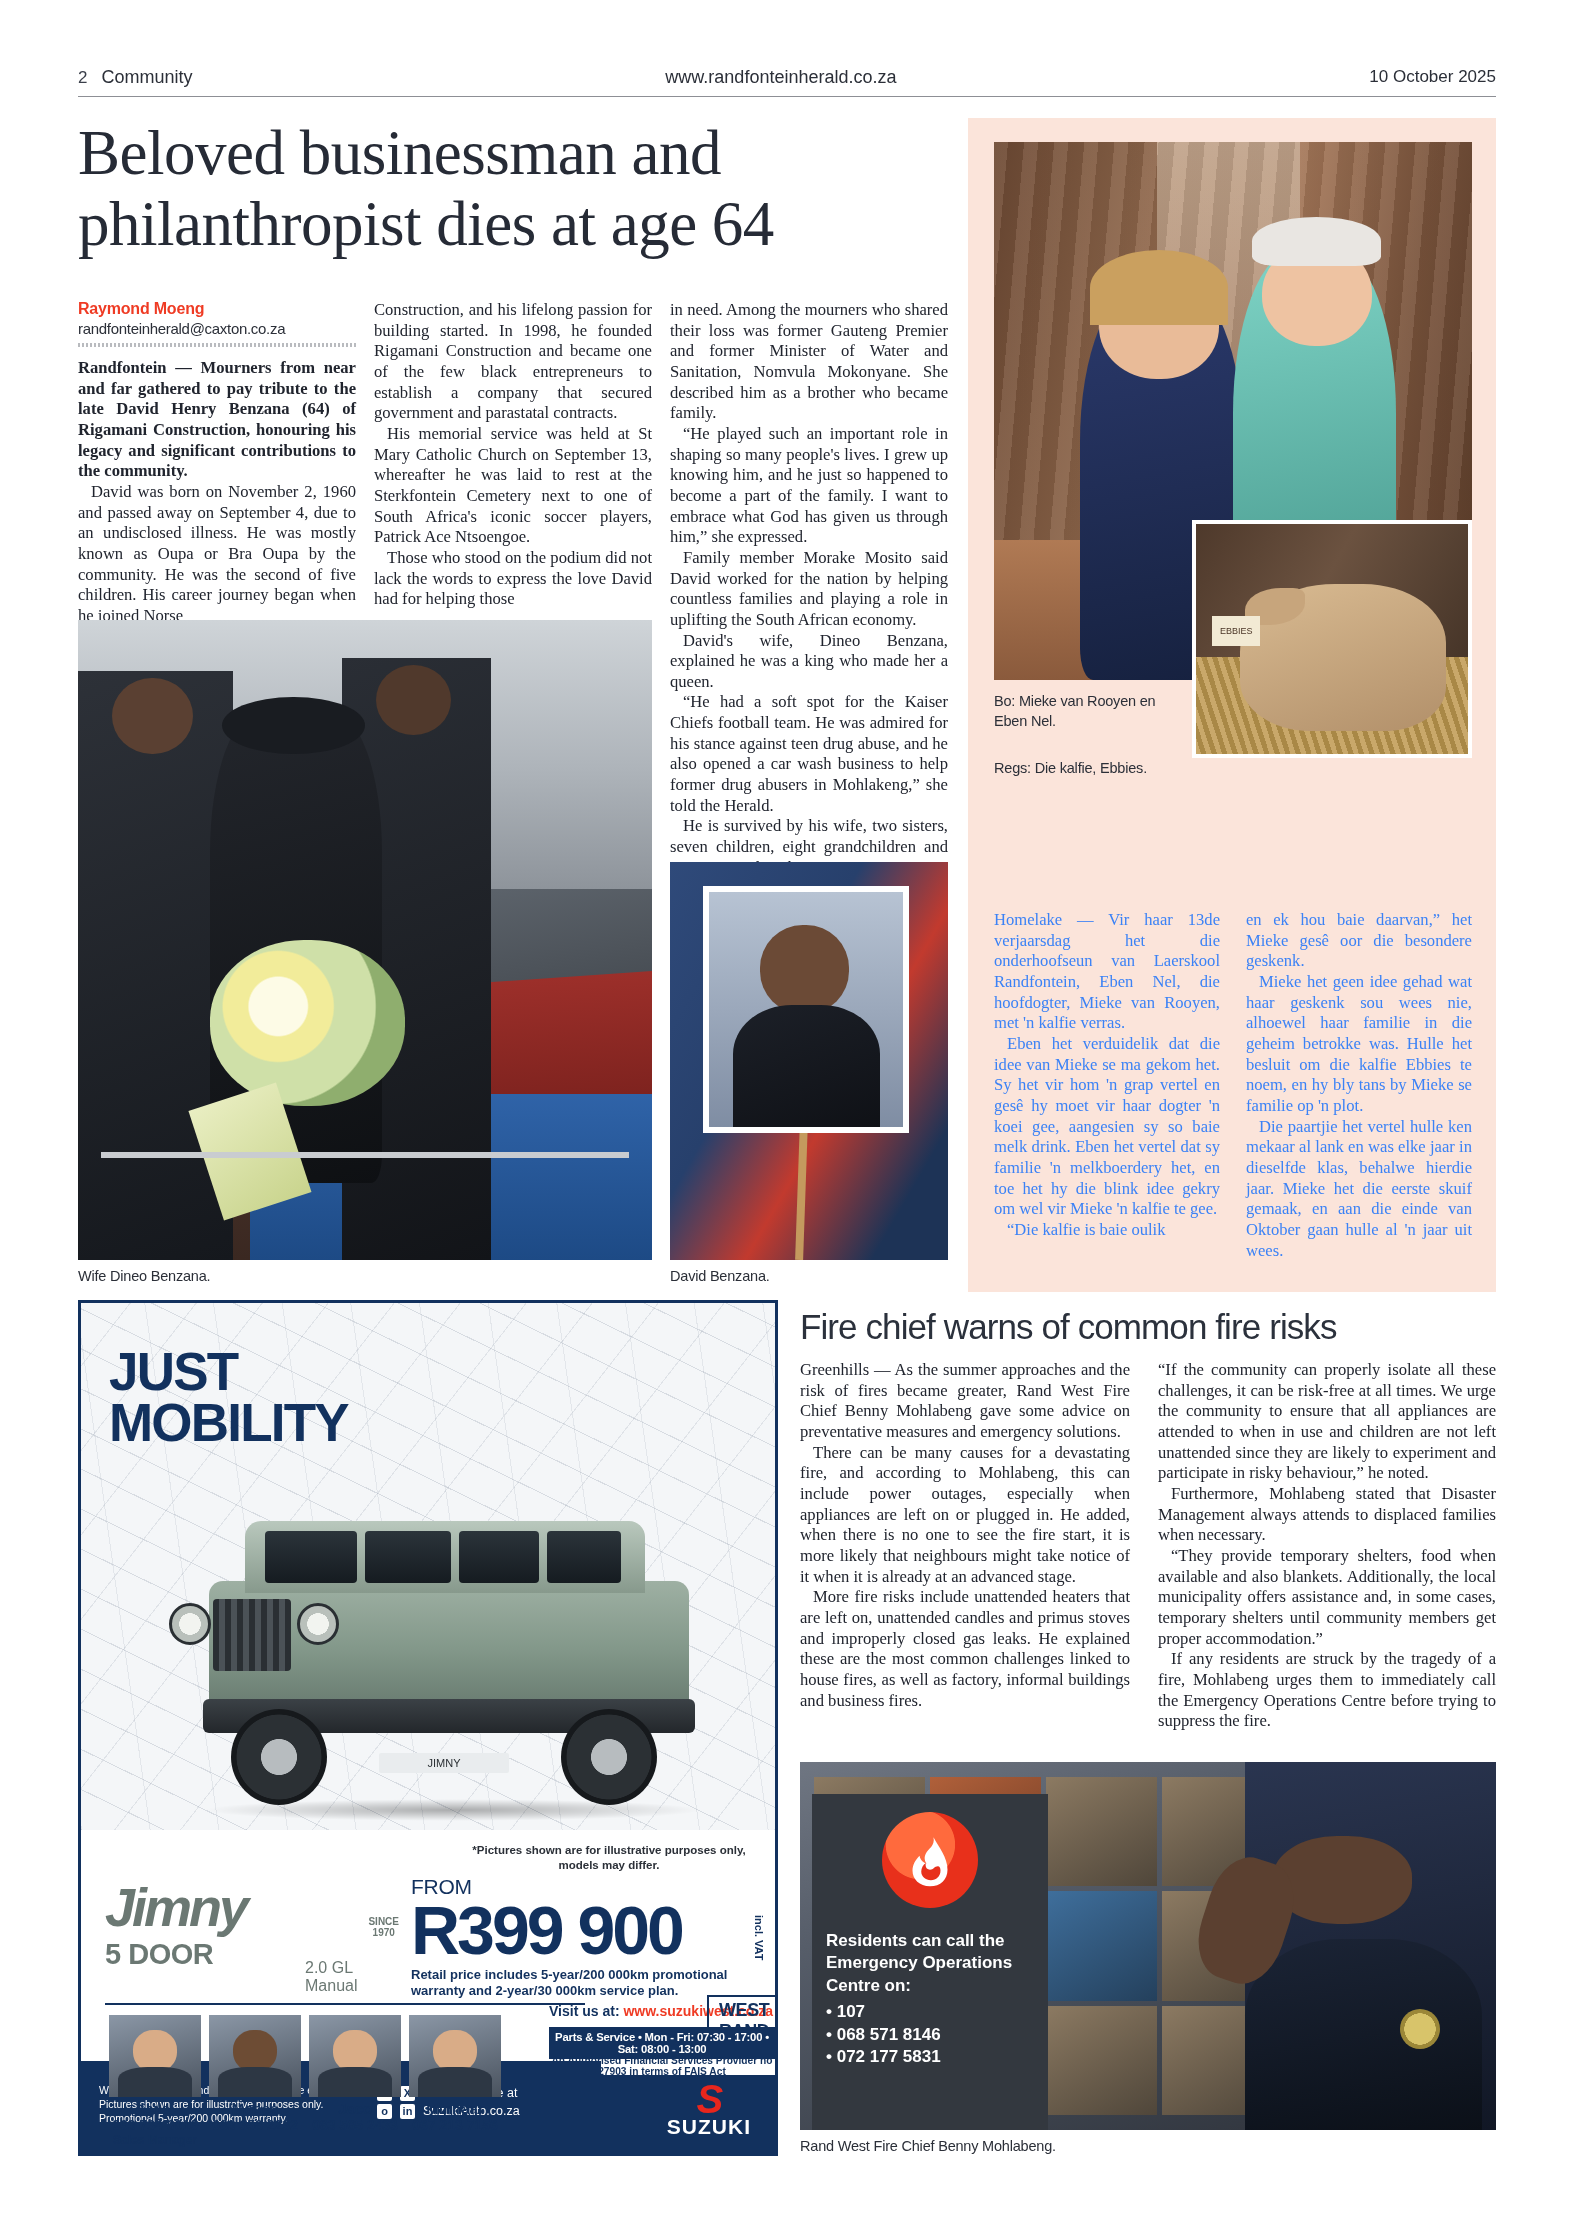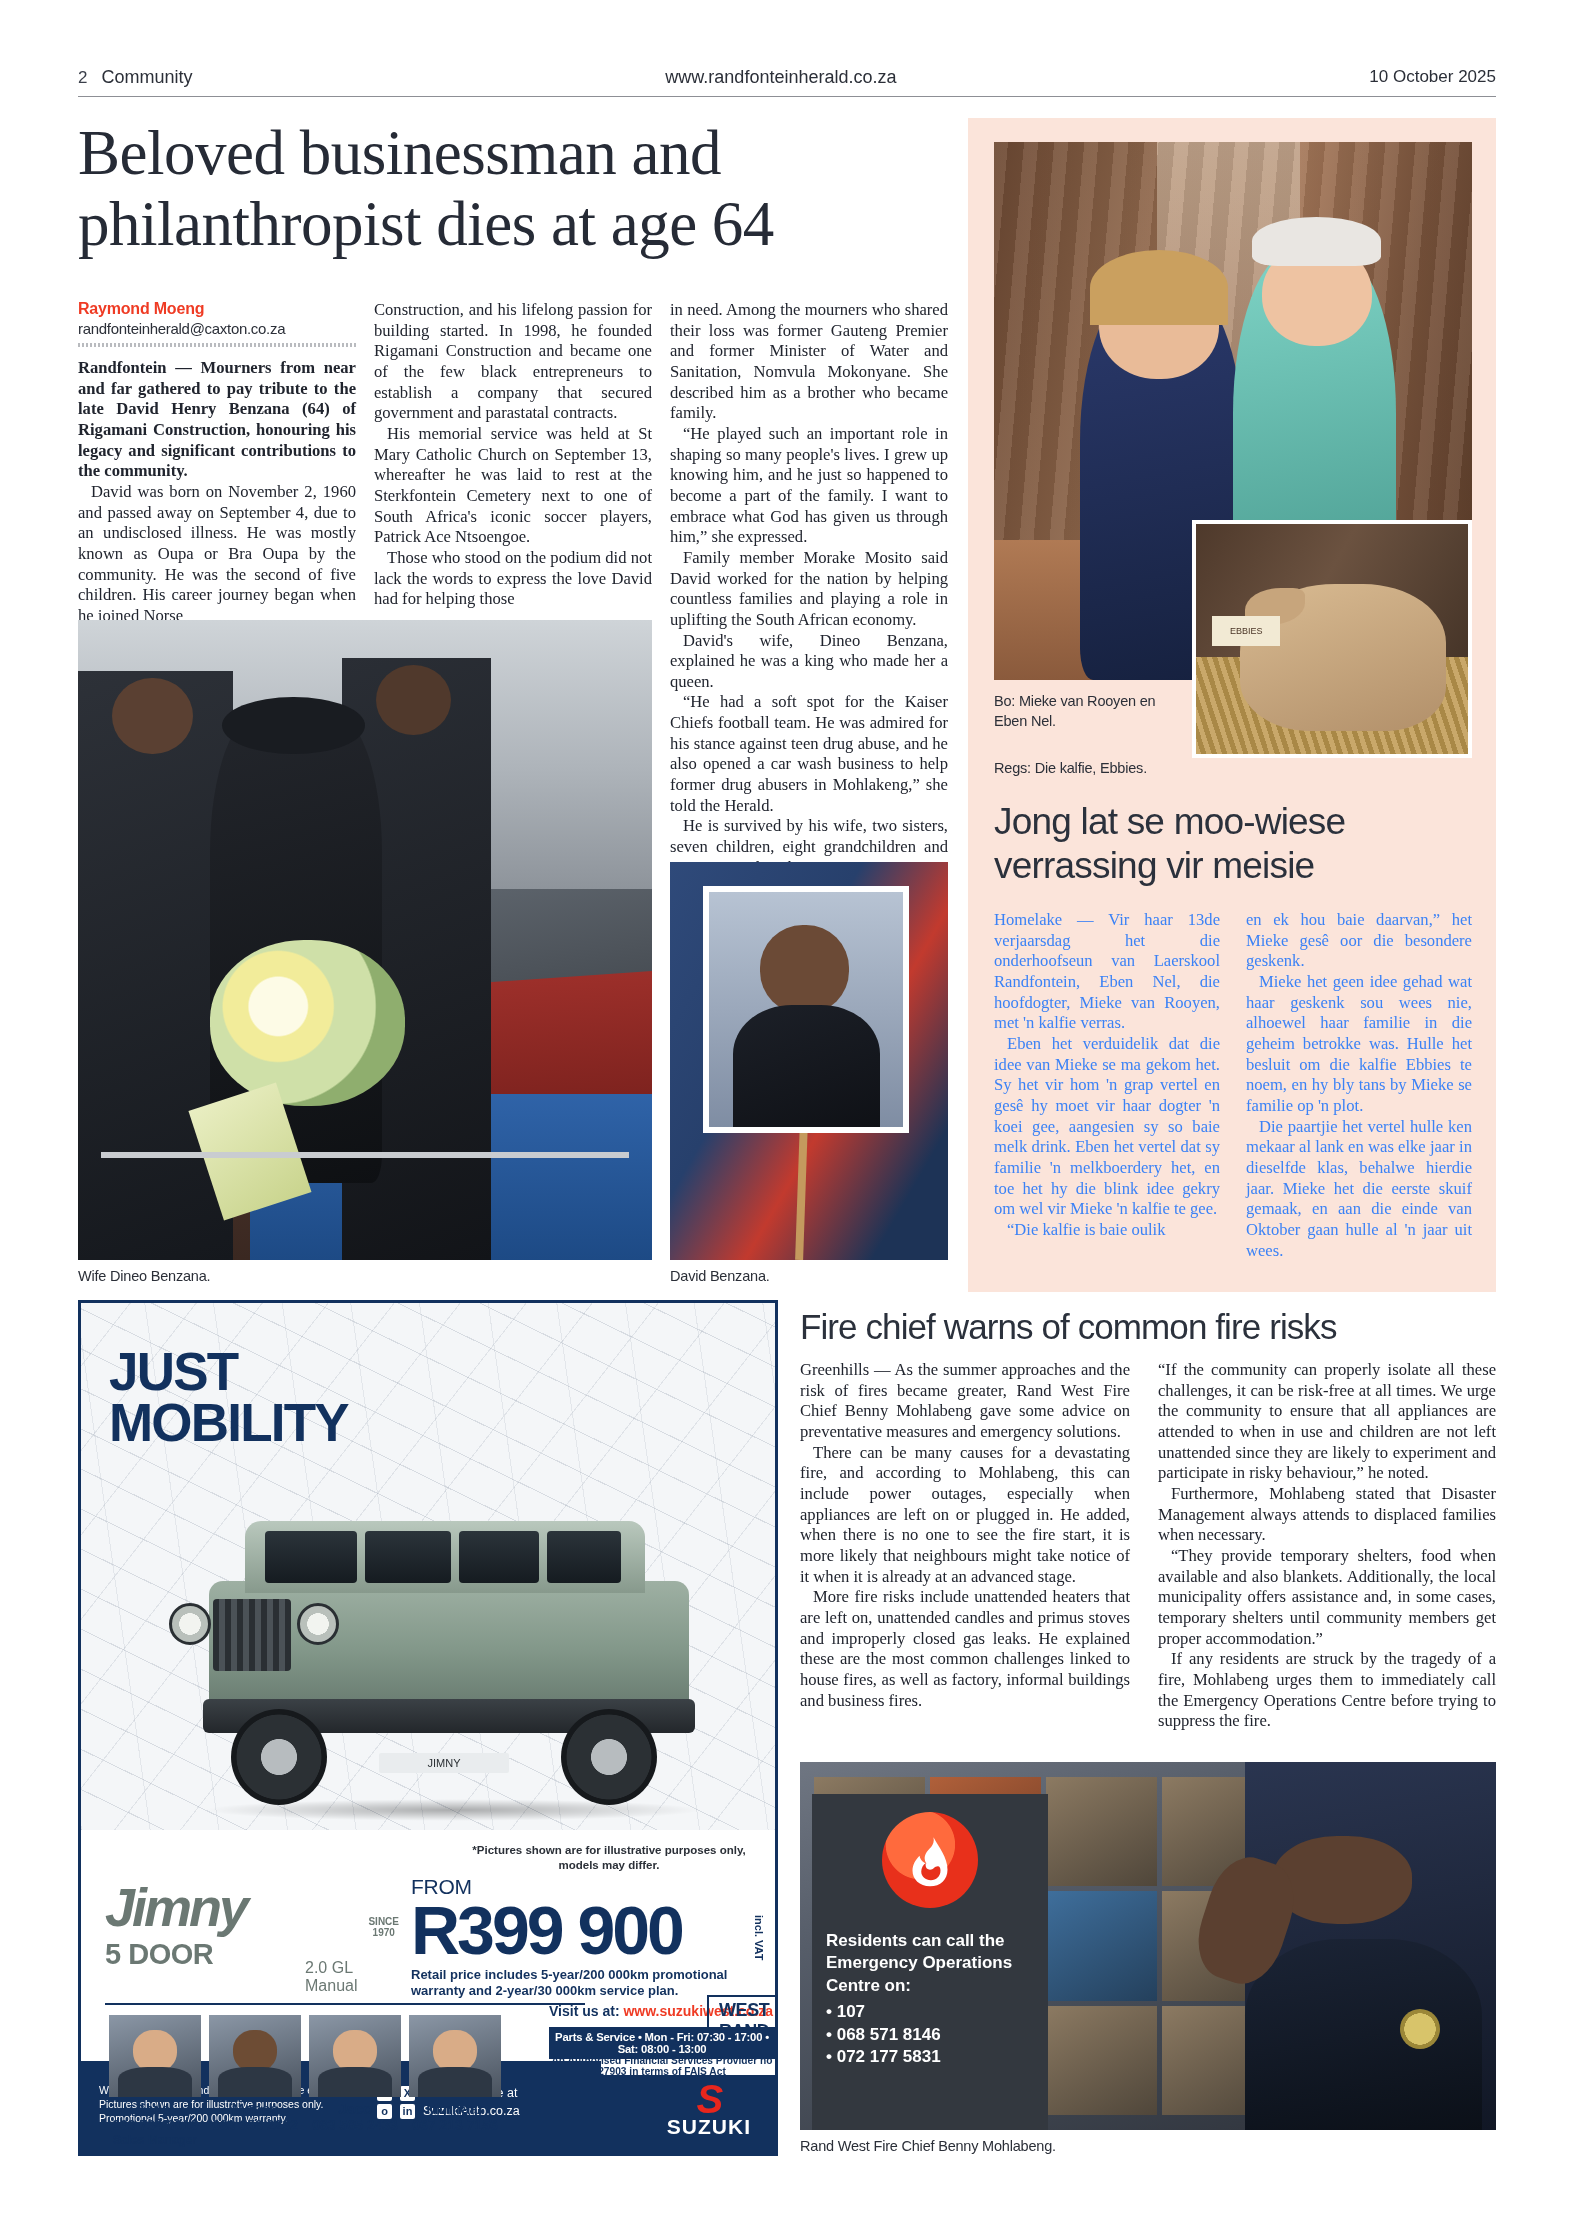--- a/index.html
+++ b/index.html
@@ -150,21 +150,21 @@
   #afr-photo2 { position: absolute; left: 1192px; top: 520px; width: 280px; height: 238px;
     background: #5d4434; border: 4px solid #ffffff; overflow: hidden; }
   .c-back { position: absolute; inset: 0;
     background: linear-gradient(120deg,#4e392b,#6b5240 40%,#3b2c21); }
   .c-straw { position: absolute; left: 0; bottom: 0; width: 100%; height: 42%;
     background: repeating-linear-gradient(72deg,#c9a86a 0 5px,#a98846 5px 10px); }
   .c-calf { position: absolute; left: 16%; top: 26%; width: 76%; height: 64%;
     background: linear-gradient(160deg,#d9bb92,#b2906a); border-radius: 46% 40% 30% 34%; }
   .c-ear { position: absolute; left: 18%; top: 28%; width: 22%; height: 16%;
     background: #c7a57c; border-radius: 60% 20% 60% 20%; }
-  .c-tag { position: absolute; left: 6%; top: 40%; width: 68px; height: 30px;
+  .c-tag { position: absolute; left: 6%; top: 40%; width: 48px; height: 30px;
     background: #f2ead4; font-family: "Liberation Sans", sans-serif;
     font-size: 9px; color: #4a3526; display: flex; align-items: center; justify-content: center; }
   #cap-bo { left: 994px; top: 692px; width: 180px; line-height: 1.35; }
   #cap-regs { left: 994px; top: 760px; width: 230px; }
 
   .afr-headline {
     position: absolute; left: 994px; top: 800px; width: 478px;
     font-family: "Liberation Sans", sans-serif; font-weight: 400;
     font-size: 37px; line-height: 1.2; color: #2b313c; letter-spacing: -0.8px;
   }
@@ -463,21 +463,20 @@
     <div class="c-back"></div>
     <div class="c-straw"></div>
     <div class="c-calf"></div>
     <div class="c-ear"></div>
     <div class="c-tag">EBBIES</div>
   </div>
 
   <div class="cap" id="cap-bo">Bo: Mieke van Rooyen en Eben Nel.</div>
   <div class="cap" id="cap-regs">Regs: Die kalfie, Ebbies.</div>
 
-  <h2 class="afr-headline">Jong lat se moo-wiese verrassing vir meisie</h2>
 
   <div class="afr-col" id="afr-col1">
     <p class="first">Homelake — Vir haar 13de verjaarsdag het die onderhoofseun van Laerskool Randfontein, Eben Nel, die hoofdogter, Mieke van Rooyen, met 'n kalfie verras.</p>
     <p>Eben het verduidelik dat die idee van Mieke se ma gekom het. Sy het vir hom 'n grap vertel en gesê hy moet vir haar dogter 'n koei gee, aangesien sy so baie melk drink. Eben het vertel dat sy familie 'n melkboerdery het, en toe het hy die blink idee gekry om wel vir Mieke 'n kalfie te gee.</p>
     <p>“Die kalfie is baie oulik</p>
   </div>
   <div class="afr-col" id="afr-col2">
     <p class="first">en ek hou baie daarvan,” het Mieke gesê oor die besondere geskenk.</p>
     <p>Mieke het geen idee gehad wat haar geskenk sou wees nie, alhoewel haar familie in die geheim betrokke was. Hulle het besluit om die kalfie Ebbies te noem, en hy bly tans by Mieke se familie op 'n plot.</p>
     <p>Die paartjie het vertel hulle ken mekaar al lank en was elke jaar in dieselfde klas, behalwe hierdie jaar. Mieke het die eerste skuif gemaak, en aan die einde van Oktober gaan hulle al 'n jaar uit wees.</p>

